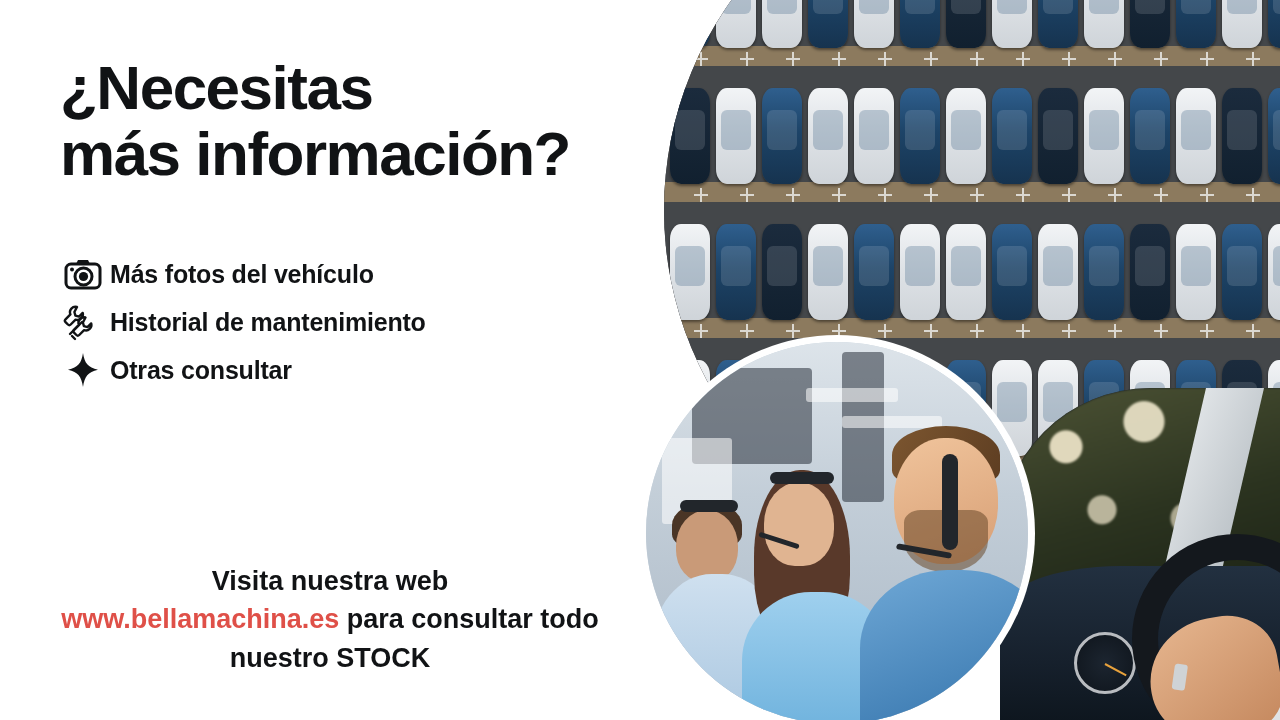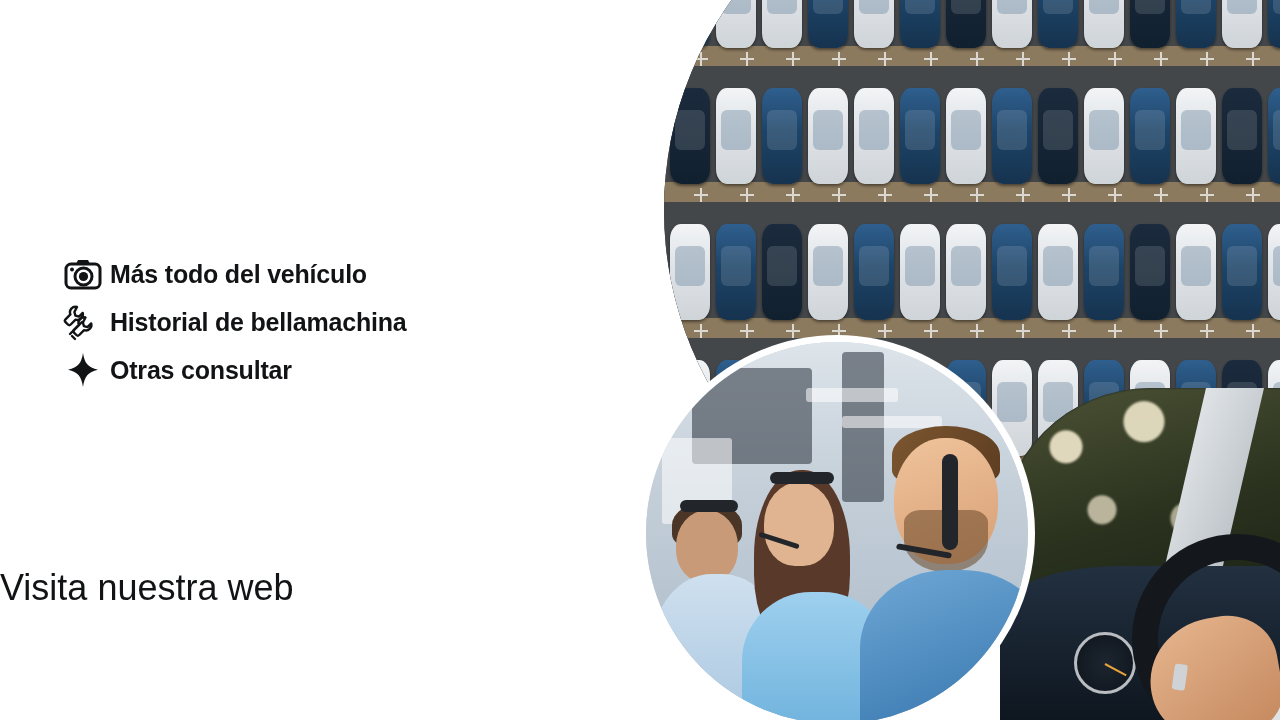--- a/index.html
+++ b/index.html
@@ -164,22 +164,22 @@
   }
   .feature-label {
     font-size:25px; font-weight:bold; color:#111315; letter-spacing:-.2px;
   }
 
   .cta {
     position:absolute; left:0; top:472px; width:660px; text-align:center;
     font-size:40px; font-weight:bold; letter-spacing:-.6px;
   }
   .footer {
-    position:absolute; left:0; top:562px; width:660px; text-align:left;
-    font-size:36px; font-weight:normal; line-height:1.42; color:#111315;
+    position:absolute; left:0; top:562px; width:660px; text-align:center;
+    font-size:27px; font-weight:bold; line-height:1.42; color:#111315;
   }
   .footer .url { color:#df5048; }
 </style>
 </head>
 <body>
 
 <div class="banner">
 
   <div class="photo-aerial">
     <div class="aerial-inner" id="aerialInner">
@@ -340,60 +340,64 @@
     <div class="headset-mic" style="left:112px; top:196px; width:42px; height:5px; transform:rotate(18deg);"></div>
 
     <div class="p3-hair"></div>
     <div class="person p3-head"></div>
     <div class="p3-beard"></div>
     <div class="torso p3-body"></div>
     <div class="headset-band" style="left:296px; top:112px; width:16px; height:96px; border-radius:8px;"></div>
     <div class="headset-mic" style="left:250px; top:206px; width:56px; height:6px; transform:rotate(10deg);"></div>
   </div>
 
+  <div class="headline">¿Necesitas
+más información?</div>
 
   <div class="features">
 
     <div class="feature-row">
       <span class="feature-icon">
         <svg width="38" height="32" viewBox="0 0 38 32" aria-hidden="true">
           <rect x="2" y="6" width="34" height="24" rx="5" ry="5" fill="none" stroke="#111315" stroke-width="3"></rect>
           <path d="M12 6 L14 2 H24 L26 6 Z" fill="#111315"></path>
           <circle cx="19.5" cy="18.5" r="8.5" fill="none" stroke="#111315" stroke-width="3"></circle>
           <circle cx="19.5" cy="18.5" r="4.6" fill="#111315"></circle>
           <circle cx="8" cy="11.5" r="2" fill="#111315"></circle>
         </svg>
       </span>
-      <span class="feature-label">Más todo del vehículo</span>
+      <span class="feature-label">Más fotos del vehículo</span>
     </div>
 
 
     <div class="feature-row">
       <span class="feature-icon">
         <svg width="40" height="38" viewBox="0 0 40 38" aria-hidden="true">
           <g fill="none" stroke="#111315" stroke-width="2.4" stroke-linejoin="round" stroke-linecap="round">
             <path d="M14 4 a5.5 5.5 0 0 0 -6.6 7.4 L2.5 16.3 a2 2 0 0 0 0 2.8 l2.4 2.4 a2 2 0 0 0 2.8 0 l4.9 -4.9 A5.5 5.5 0 0 0 19.7 9.9 L16 13.6 12.4 12.6 11.4 9 Z"></path>
             <path d="M25.5 33.5 a5.5 5.5 0 0 0 6.6 -7.4 l4.9 -4.9 a2 2 0 0 0 0 -2.8 l-2.4 -2.4 a2 2 0 0 0 -2.8 0 l-4.9 4.9 a5.5 5.5 0 0 0 -7.1 6.7 l3.7 -3.7 3.6 1 1 3.6 Z" transform="rotate(180 24 24)"></path>
             <path d="M7 31 L19 19"></path>
             <path d="M12 36 L9 33"></path>
           </g>
         </svg>
       </span>
-      <span class="feature-label">Historial de bellamachina</span>
+      <span class="feature-label">Historial de mantenimiento</span>
     </div>
 
     <div class="feature-row">
       <span class="feature-icon">
         <svg width="32" height="36" viewBox="0 0 32 36" aria-hidden="true">
           <path d="M16 1 C17.6 11.2 20.8 15.4 31 17.8 C20.8 20.2 17.6 24.6 16 35 C14.4 24.6 11.2 20.2 1 17.8 C11.2 15.4 14.4 11.2 16 1 Z" fill="#111315"></path>
         </svg>
       </span>
       <span class="feature-label">Otras consultar</span>
     </div>
 
   </div>
 
 
   <div class="footer">
     <div>Visita nuestra web</div>
+    <div><span class="url">www.bellamachina.es</span><span> para consultar todo</span></div>
+    <div>nuestro STOCK</div>
   </div>
 
 </div>
 
 </body></html>

